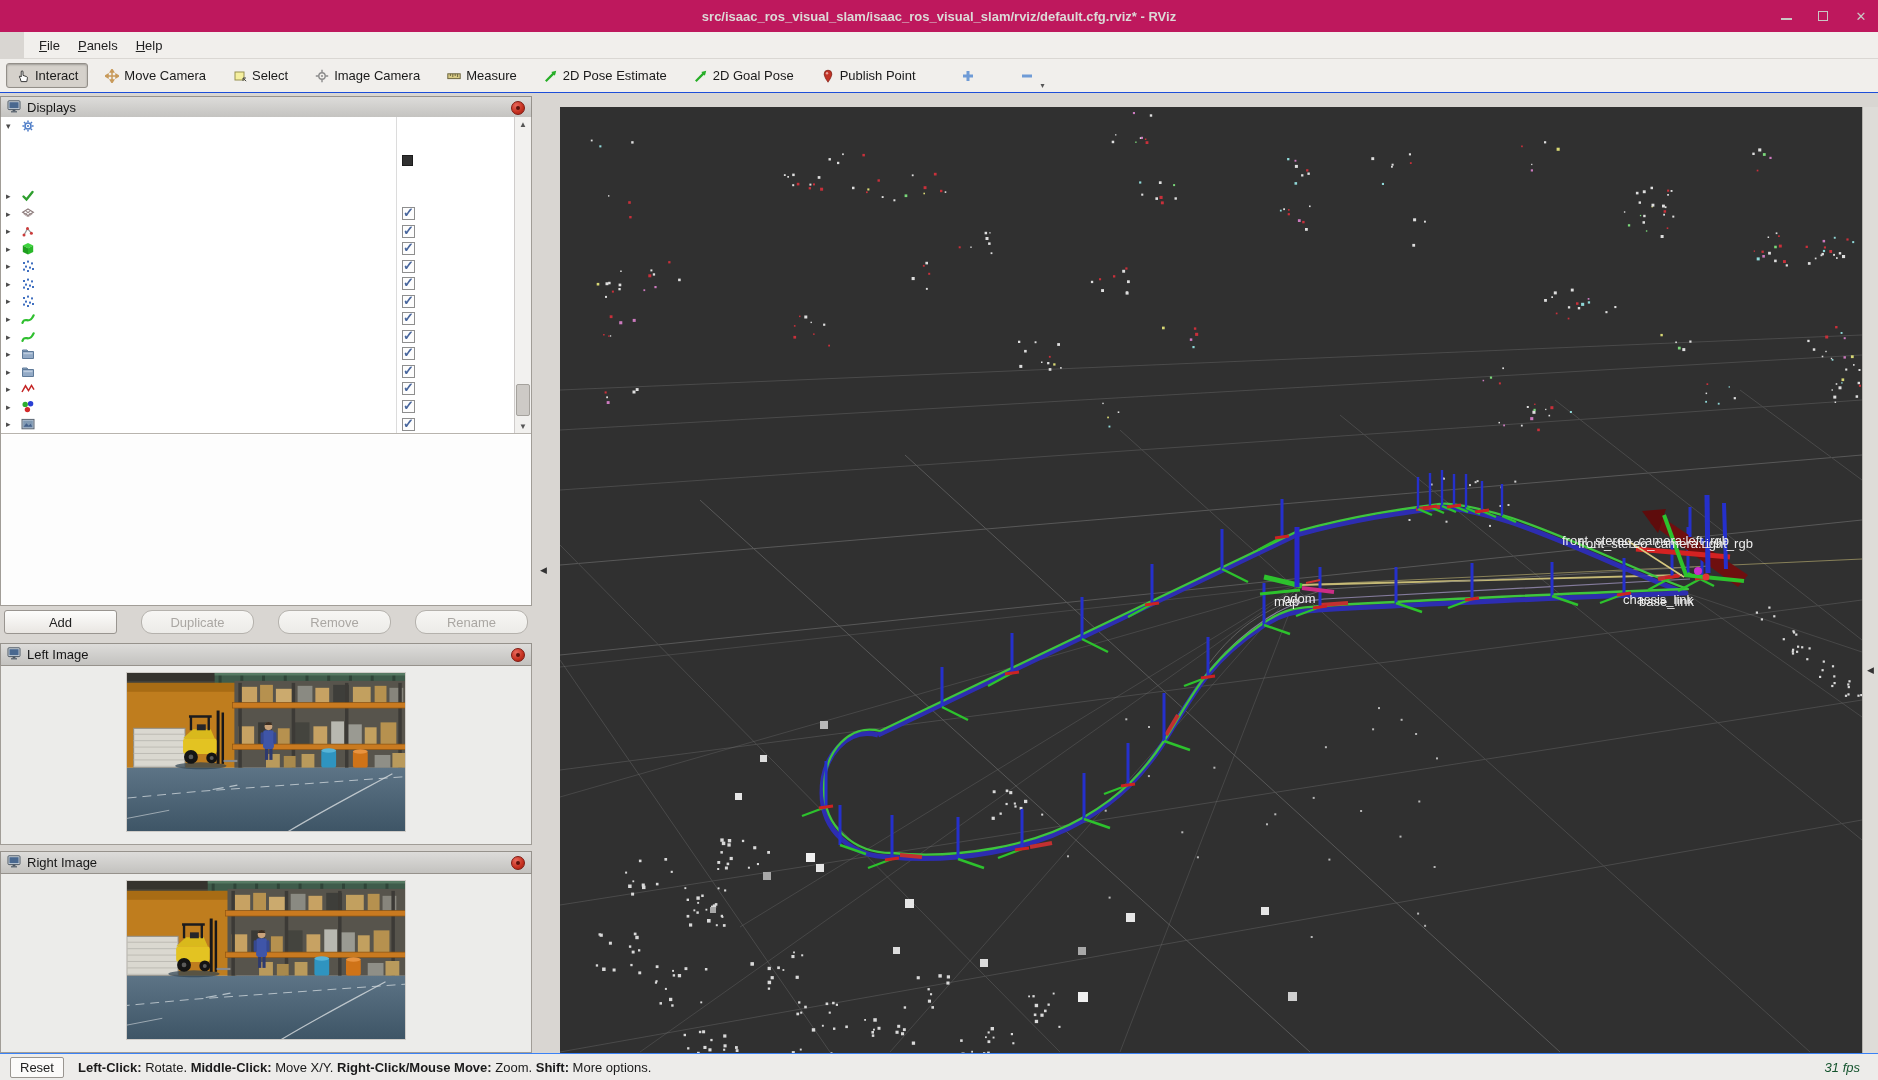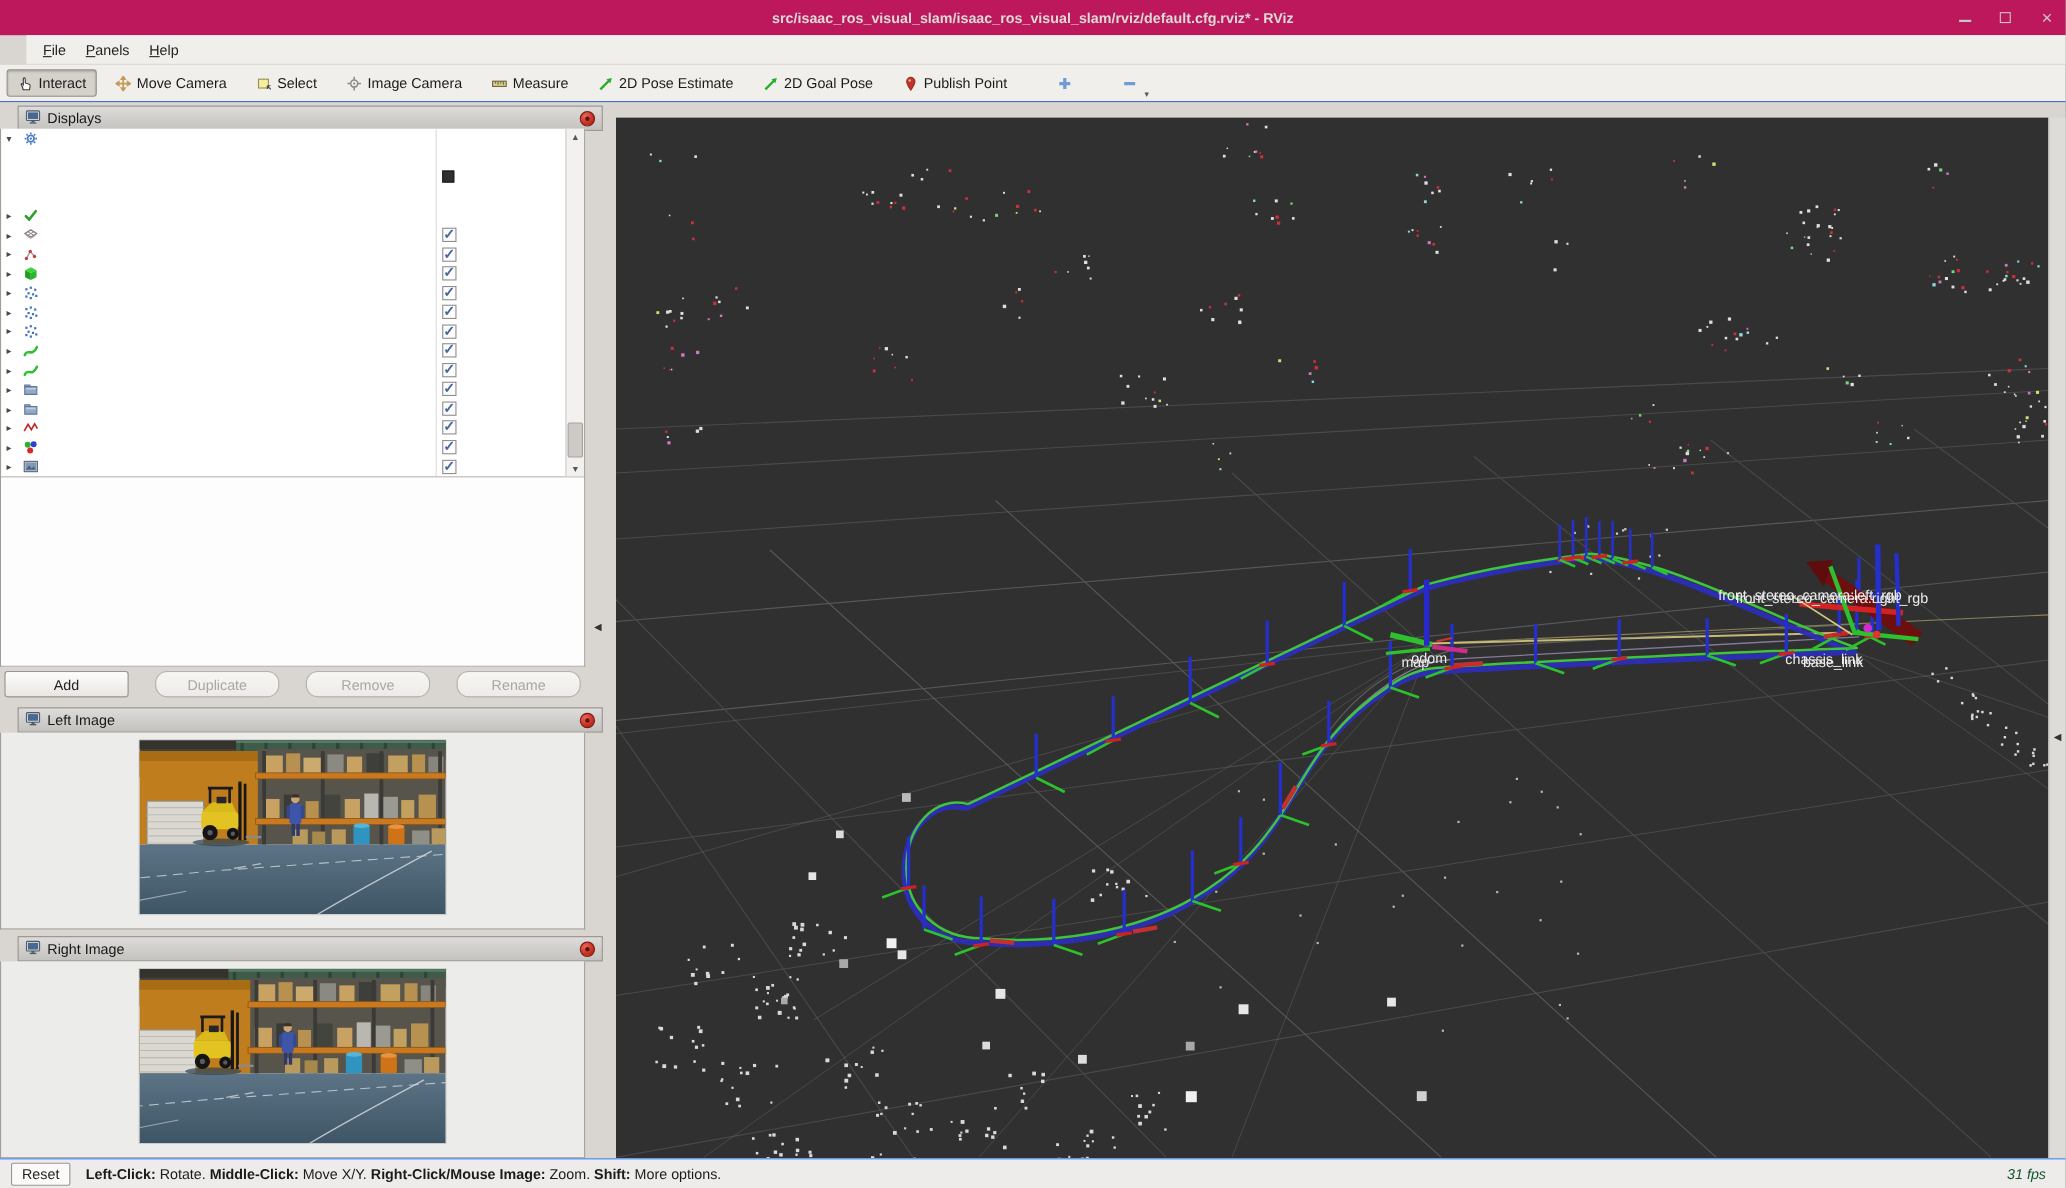--- a/index.html
+++ b/index.html
@@ -23,21 +23,21 @@
   
   .toolbar{position:absolute;left:0;top:59px;width:100%;height:34px;background:#f1efec;
            border-bottom:1px solid #1d4ed8;display:flex;align-items:center;padding-left:6px;}
   .tbtn{display:flex;align-items:center;gap:5px;padding:4px 9px;margin-right:7px;border:1px solid transparent;border-radius:3px;color:#1a1a1a;}
   .tbtn.active{background:#d5d1cb;border:1px solid #938f89;box-shadow:inset 0 1px 2px rgba(0,0,0,.25);}
   .tbtn svg{display:block;}
   .tbtn.iconic{margin-left:18px;position:relative;}
   .tbtn .caret{position:absolute;right:-2px;bottom:-3px;font-size:8px;color:#555;}
   
   .main{position:absolute;left:0;top:93px;right:0;bottom:27px;background:#d9d6d2;}
-  .phead{position:absolute;left:16px;width:532px;height:23px;background:linear-gradient(#dddcda,#c3c2bf);
+  .phead{position:absolute;left:0;width:532px;height:23px;background:linear-gradient(#dddcda,#c3c2bf);
          border:1px solid #96928c;display:flex;align-items:center;padding:0 6px;gap:6px;}
   .phead .ptitle{flex:1;color:#161616;}
   .redbtn{width:14px;height:14px;border-radius:50%;background:radial-gradient(circle at 35% 30%,#e8695c,#c5301f 60%,#9c2114);border:1px solid #7e1a12;position:relative;}
   .redbtn::after{content:"";position:absolute;left:4px;top:4px;width:4px;height:4px;border-radius:50%;background:#5e120c;}
   .dispbody{position:absolute;left:0;top:24px;width:532px;height:489px;background:#fff;border:1px solid #a19d97;border-top:none;}
   .tree{position:absolute;left:0;top:0;right:0;height:317px;border-bottom:1px solid #b8b4ae;overflow:hidden;}
   .colsep{position:absolute;left:395px;top:0;height:317px;width:1px;background:#dcdcdc;}
   .trow{position:relative;height:17.55px;display:flex;align-items:center;}
   .trow .arr{position:absolute;left:5px;width:10px;font-size:9px;color:#4a4a4a;top:4px;}
   .trow .ticon{position:absolute;left:20px;top:2px;}
@@ -1353,16 +1353,16 @@
         </svg>
       </div>
 
     <div class="rightstrip">
         <span>◀</span>
       </div>
   </div>
 
   <div class="statusbar">
     <span class="resetbtn">Reset</span>
-    <span class="helptext" id="helptext"><b>Left-Click:</b> Rotate. <b>Middle-Click:</b> Move X/Y. <b>Right-Click/Mouse Image:</b> Zoom. <b>Shift:</b> More options.</span>
+    <span class="helptext" id="helptext"><b>Left-Click:</b> Rotate. <b>Middle-Click:</b> Move X/Y. <b>Right-Click/Mouse Move:</b> Zoom. <b>Shift:</b> More options.</span>
     <span class="fps">31 fps</span>
   </div>
 </div>
 
 </body></html>

